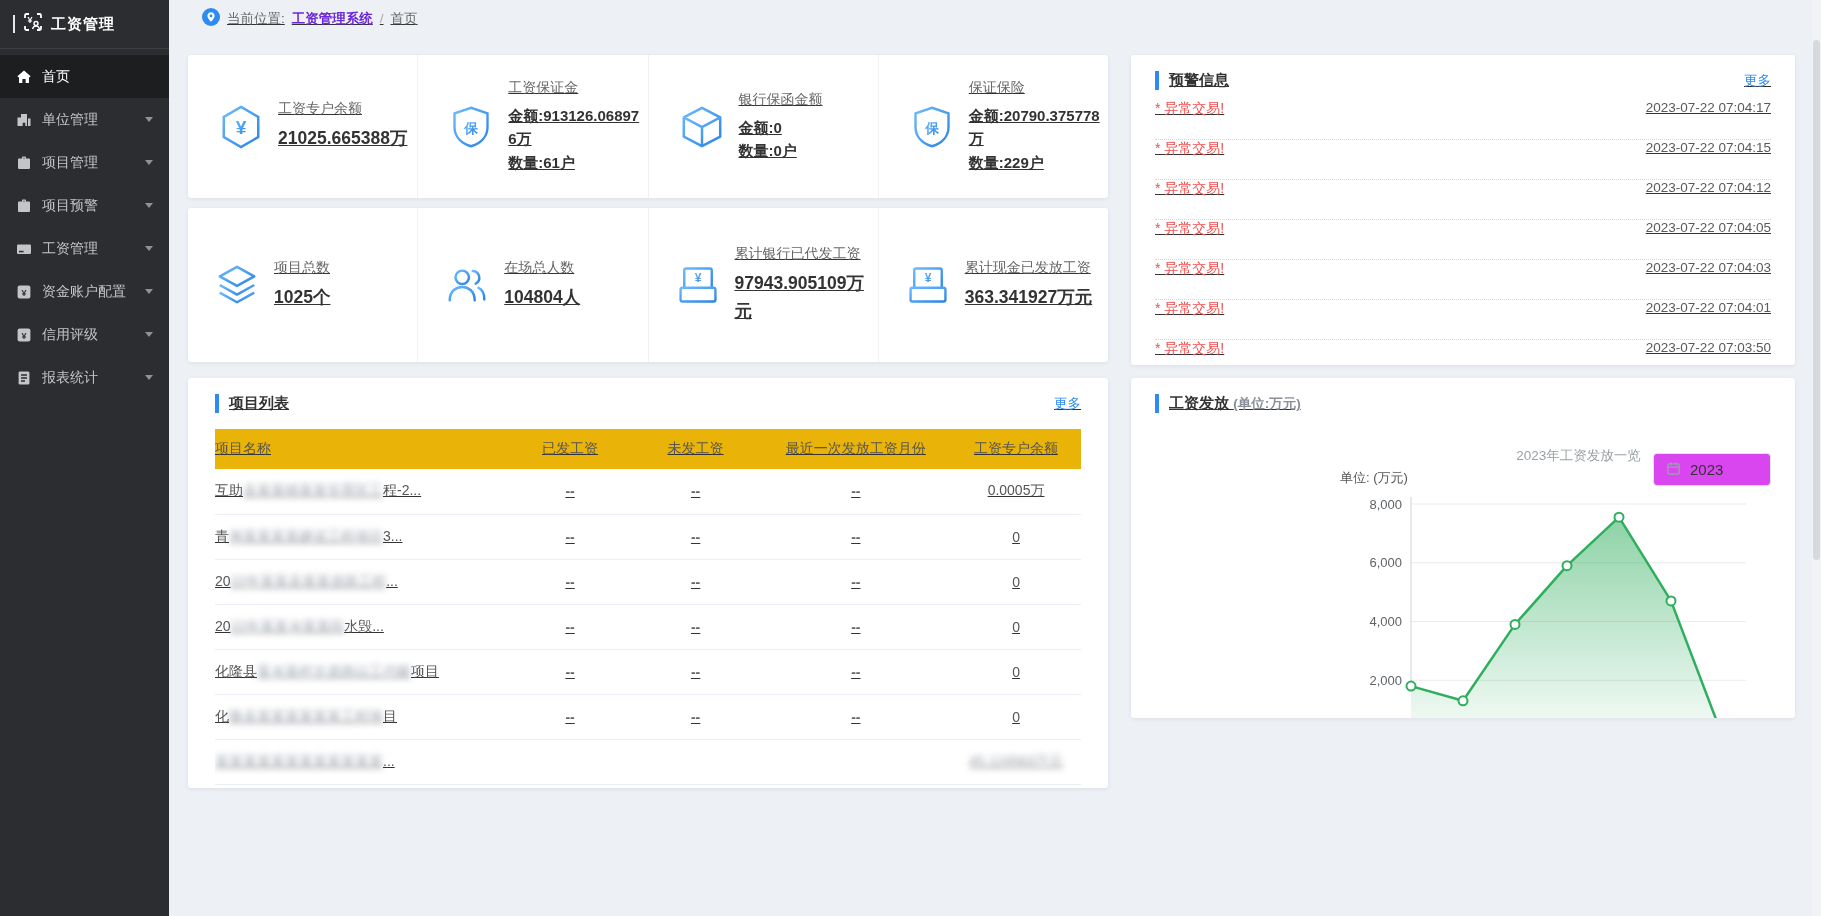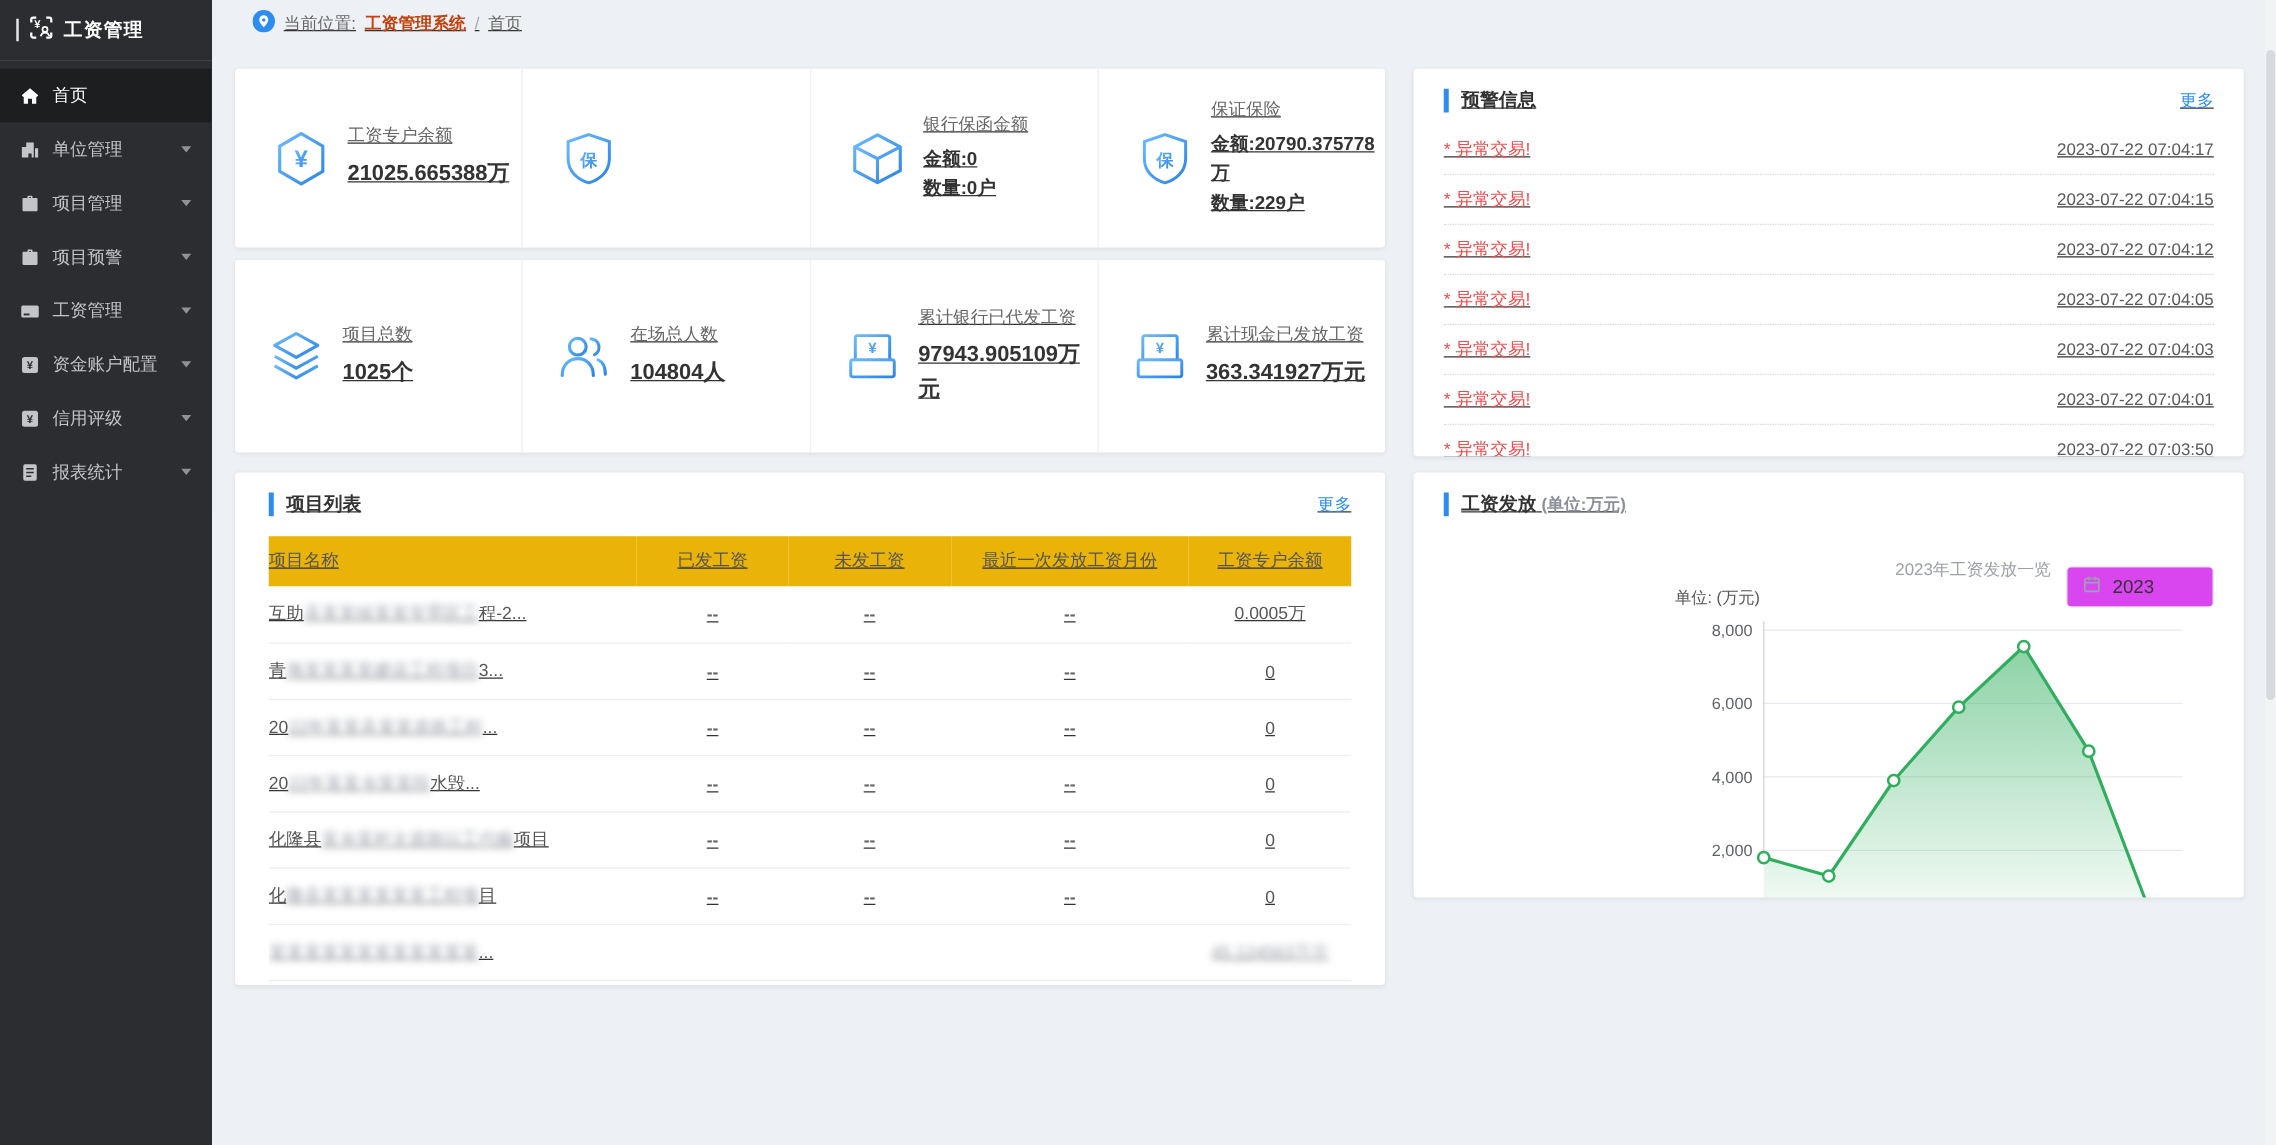--- a/index.html
+++ b/index.html
@@ -17,21 +17,21 @@
     color:#c3c5c8; font-size:14px; cursor:pointer; }
   .menu-item.active { background:#1d1e20; color:#fff; }
   .menu-item .mi-icon { width:16px; height:16px; display:inline-flex; }
   .caret { margin-left:auto; width:0; height:0; border-left:4px solid transparent;
     border-right:4px solid transparent; border-top:5px solid #8f9296; }
 
   
   .main { margin-left:169px;text-decoration:underline; }
   .breadcrumb { height:37px; display:flex; align-items:center; gap:7px; padding-left:33px;
     font-size:13.5px; color:#666; }
-  .breadcrumb .root { font-weight:bold; color:#c2410c; }
+  .breadcrumb .root { font-weight:bold; color:#6d28d9; }
   .breadcrumb .sep { color:#aaa; }
   .content { display:flex; gap:23px; padding:18px 26px 0 19px; }
   .left-col { width:920px; flex:none; }
   .right-col { width:664px; flex:none; }
   .panel { background:#fff; border-radius:3px; box-shadow:0 1px 4px rgba(31,45,61,.08); }
 
   
   .stat-panel { display:flex; margin-bottom:10px; }
   .stat-panel.r1 { height:143px; }
   .stat-panel.r2 { height:154px; margin-bottom:16px; }
@@ -58,21 +58,21 @@
   thead th { background:#eab308; height:40px; font-weight:normal; color:#555; text-align:center; }
   tbody td { height:45px; border-bottom:1px solid #ebeef5; text-align:center; }
   td.name, th.name { text-align:left; }
   td.name { color:#555; cursor:pointer; white-space:nowrap; overflow:hidden; }
   .dash { font-weight:bold; color:#666; }
   .redacted { filter:blur(3px); opacity:.7; color:#6c7685; }
 
   
   .alert-panel { height:310px; padding:16px 24px 0 24px; overflow:hidden; margin-bottom:13px; }
   .alert-list { margin-top:10px; }
-  .alert-item { height:40px; display:flex; align-items:center;
+  .alert-item { height:40px; display:flex; align-items:flex-start;
     border-bottom:1px dotted #d4d7dc; font-size:14px; }
   .alert-text { color:#f04c4c; cursor:pointer; }
   .alert-time { margin-left:auto; color:#595959; font-size:13.5px; }
 
   
   .chart-panel { position:relative; height:340px; padding:16px 24px; overflow:hidden; }
   .year-select { position:absolute; top:75px; right:24px; width:118px; height:33px;
     display:flex; align-items:center; gap:9px; padding:0 12px; background:#d946ef;
     border:1px solid #e0e3e8; border-radius:4px; color:#333; font-size:15px; cursor:pointer; }
   .chart-box { position:absolute; left:195px; top:66px; width:460px; height:330px; }
@@ -212,20 +212,25 @@
               <div class="stat-line">21025.665388万</div>
             </div>
           </div>
           <div class="stat-cell">
             <span class="stat-icon">
               <svg viewBox="0 0 48 48" width="44" height="44">
                 <path d="M24 3 L42 9 V24 C42 35 34 42 24 45 C14 42 6 35 6 24 V9 Z" fill="none" stroke="url(#bg1)" stroke-width="2.6"></path>
                 <text x="24" y="30" text-anchor="middle" font-size="15" font-weight="bold" fill="url(#bg1)">保</text>
               </svg>
             </span>
+            <div class="stat-text md">
+              <div class="stat-label">工资保证金</div>
+              <div class="stat-line">金额:913126.068976万</div>
+              <div class="stat-line">数量:61户</div>
+            </div>
           </div>
           <div class="stat-cell">
             <span class="stat-icon">
               <svg viewBox="0 0 48 48" width="46" height="46">
                 <path d="M24 4 L43 14 V34 L24 44 L5 34 V14 Z" fill="none" stroke="url(#bg1)" stroke-width="2.6" stroke-linejoin="round"></path>
                 <path d="M5 14 L24 24 L43 14 M24 24 V44" fill="none" stroke="url(#bg1)" stroke-width="2.6"></path>
               </svg>
             </span>
             <div class="stat-text md">
               <div class="stat-label">银行保函金额</div>

